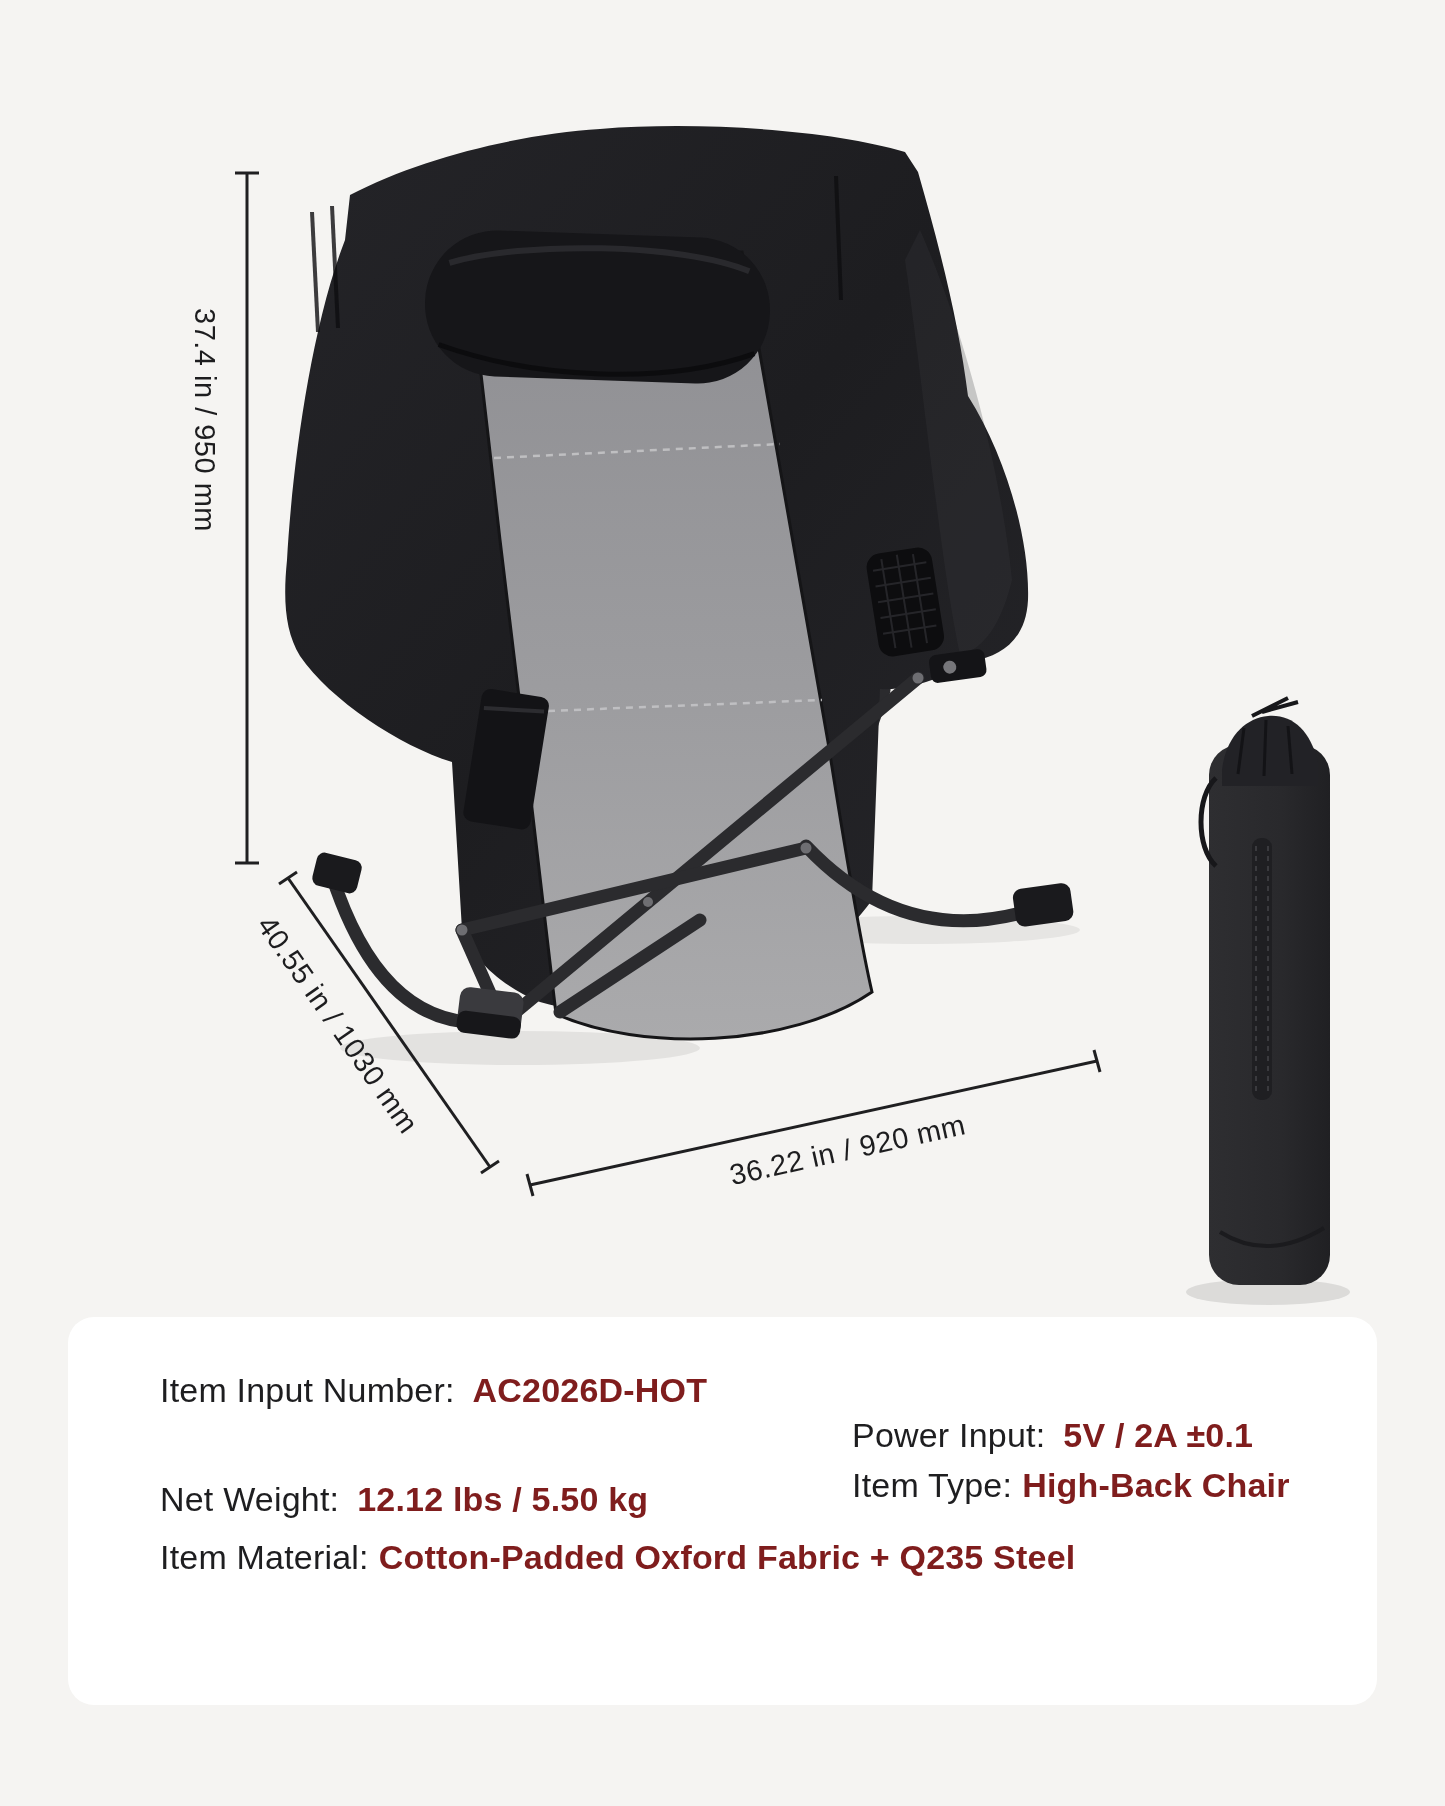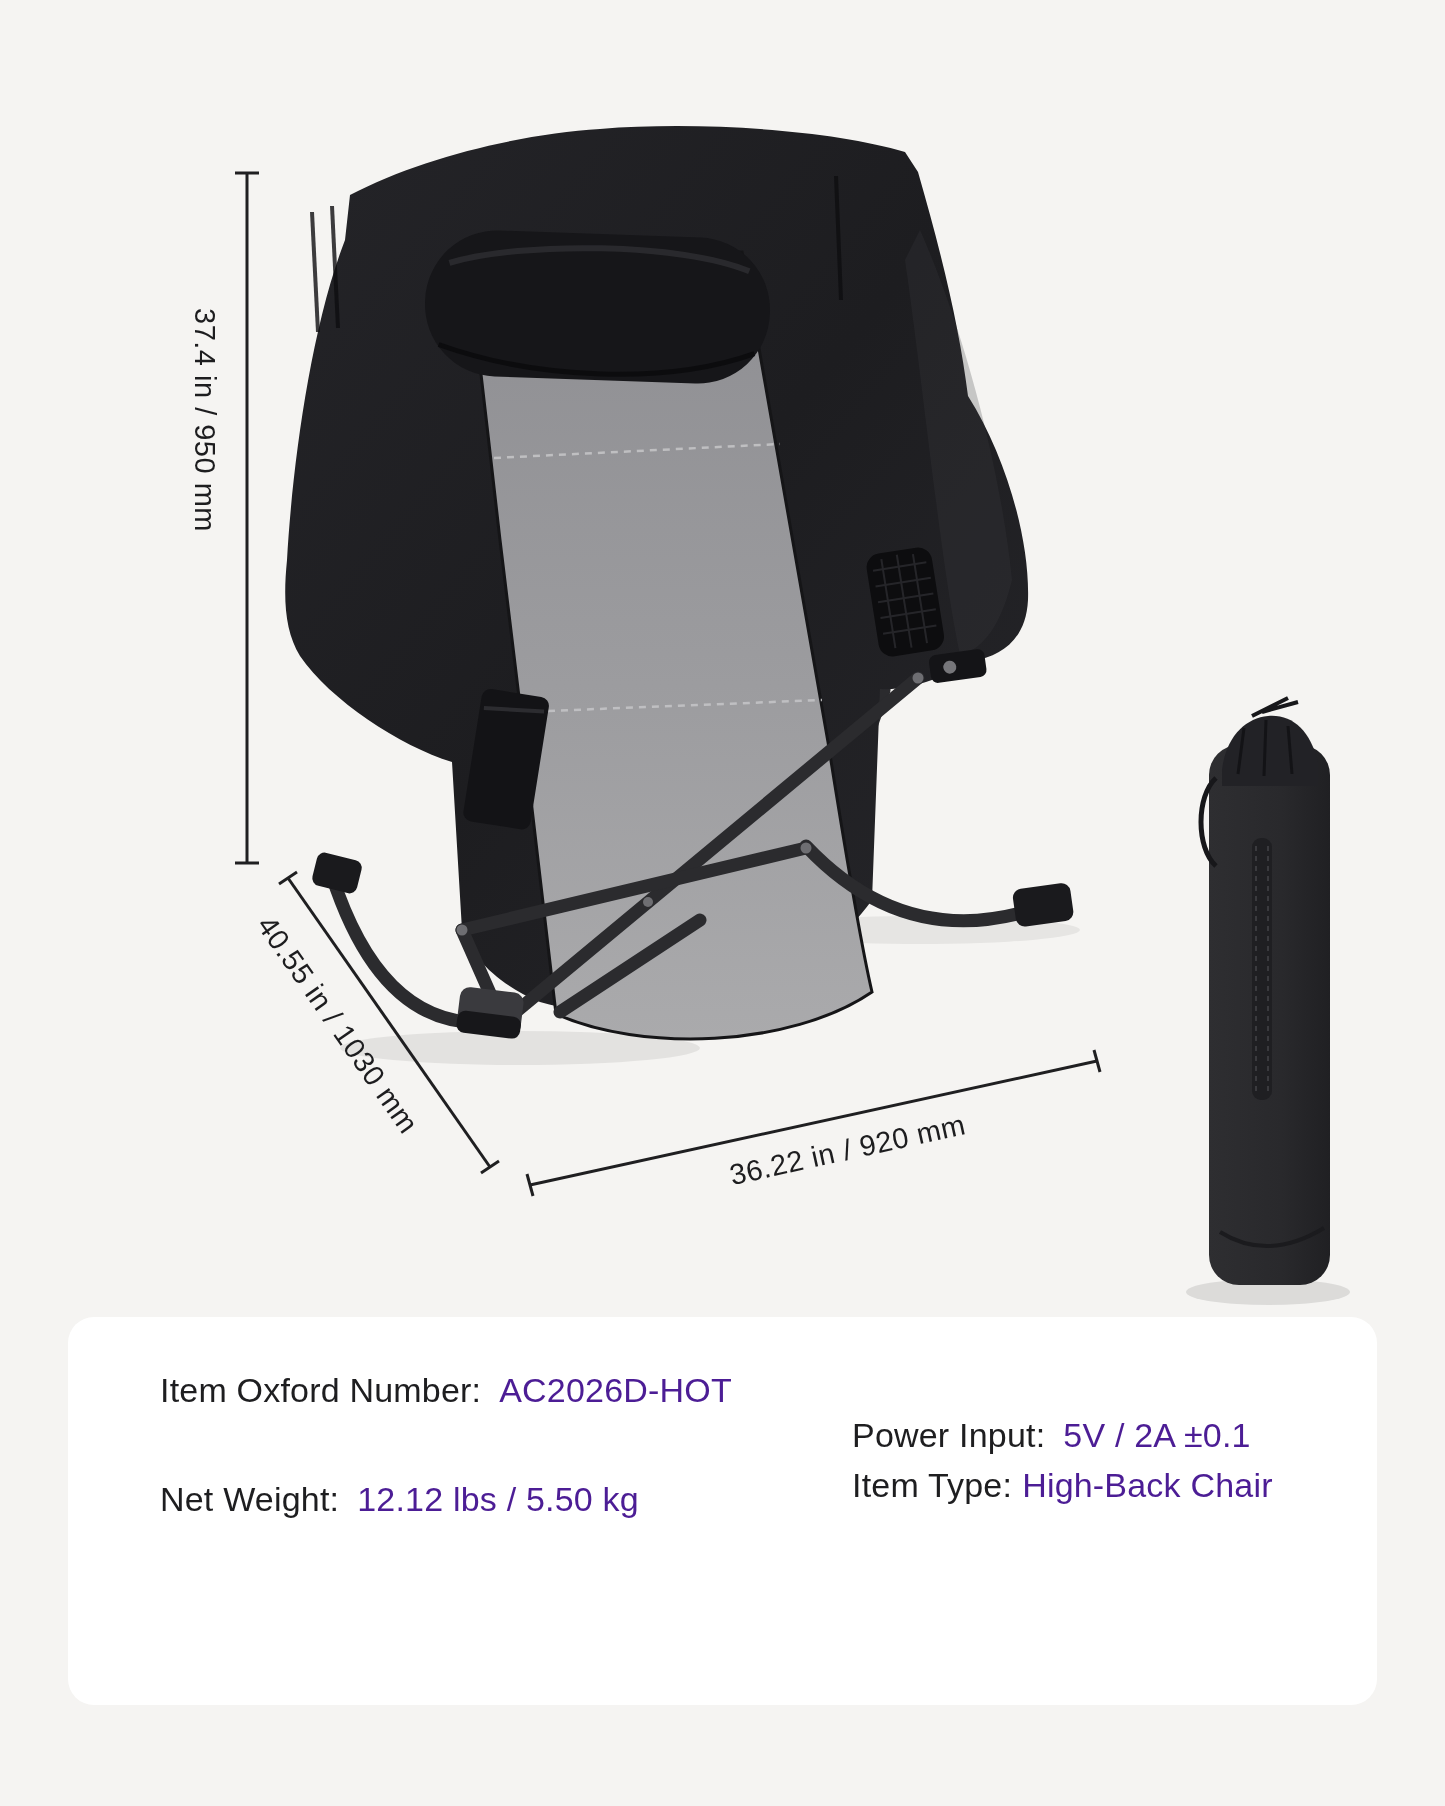--- a/index.html
+++ b/index.html
@@ -13,21 +13,21 @@
   .photo-area{position:absolute;left:0;top:0;width:1445px;height:1320px;}
   .spec-card{
     position:absolute;left:68px;top:1317px;width:1309px;height:388px;
     background:#ffffff;border-radius:26px;
   }
   .line{
     position:absolute;white-space:nowrap;
     font-size:34px;line-height:44px;color:#1e1e20;
     letter-spacing:0.2px;font-weight:400;
   }
-  .line .v{color:#4c1d95;font-weight:400;margin-left:10px;}
+  .line .v{color:#7f1d1d;font-weight:700;margin-left:10px;}
   .line .v.wide{margin-left:18px;}
   svg text{font-family:"Liberation Sans", sans-serif;}
 </style>
 </head>
 <body>
 
 <div class="page">
 
   <div class="photo-area">
   <svg width="1445" height="1320" viewBox="0 0 1445 1320">
@@ -201,30 +201,33 @@
       <text transform="translate(203 420) rotate(90)" text-anchor="middle" dominant-baseline="middle">37.4 in / 950 mm</text>
       <text transform="translate(336 1026) rotate(55)" text-anchor="middle" dominant-baseline="middle">40.55 in / 1030 mm</text>
       <text transform="translate(848 1152) rotate(-12.4)" text-anchor="middle" dominant-baseline="middle">36.22 in / 920 mm</text>
     </g>
   </svg>
   </div>
 
   <div class="spec-card"></div>
 
   <div class="line" style="left:160px;top:1368px;">
-    <span>Item Oxford Number:</span><span class="v wide">AC2026D-HOT</span>
+    <span>Item Input Number:</span><span class="v wide">AC2026D-HOT</span>
   </div>
   <div class="line" style="left:852px;top:1368px;margin-top:45px;">
     <span>Power Input:</span><span class="v wide">5V / 2A ±0.1</span>
   </div>
 
   <div class="line" style="left:852px;top:1419px;margin-top:44px;">
     <span>Item Type:</span><span class="v">High-Back Chair</span>
   </div>
 
   <div class="line" style="left:160px;top:1477px;text-align:right;">
     <span>Net Weight:</span><span class="v wide">12.12 lbs / 5.50 kg</span>
   </div>
 
+  <div class="line" style="left:160px;top:1535px;">
+    <span>Item Material:</span><span class="v">Cotton-Padded Oxford Fabric + Q235 Steel</span>
+  </div>
 
 
 
 </div>
 
 </body></html>

